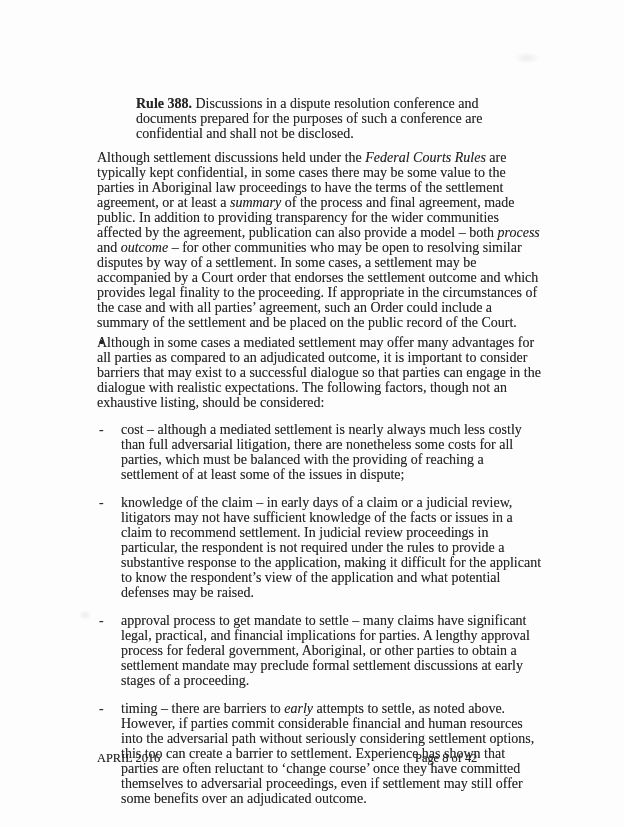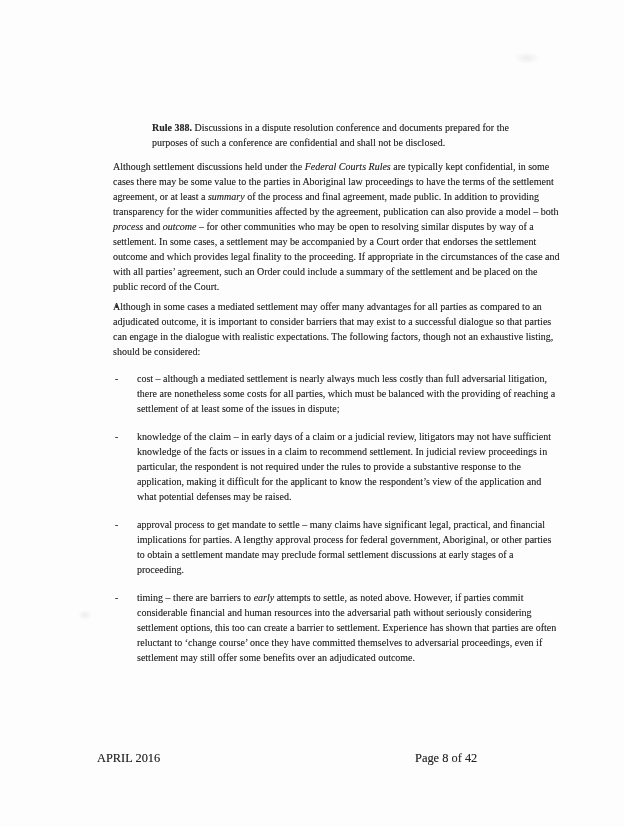--- a/index.html
+++ b/index.html
@@ -13,25 +13,24 @@
     height: 827px;
     background: #fdfdfd;
     font-family: "Liberation Serif", serif;
     color: #272727;
     overflow: hidden;
     text-shadow: 0 0 0.4px rgba(45,45,45,0.45);
   }
   .content {
     position: absolute;
     left: 97px;
-    top: 120px;
+    top: 96px;
     width: 447px;
-    font-size: 10px;
+    font-size: 14px;
     line-height: 15px;
-    margin-left: 16px;
   }
   .blockquote {
     margin: 0 20px 9px 39px;
   }
   .para {
     margin: 0 0 5px 0;
   }
   .para-tight {
     margin: 0;
     font-family: Liberation Serif, serif;

